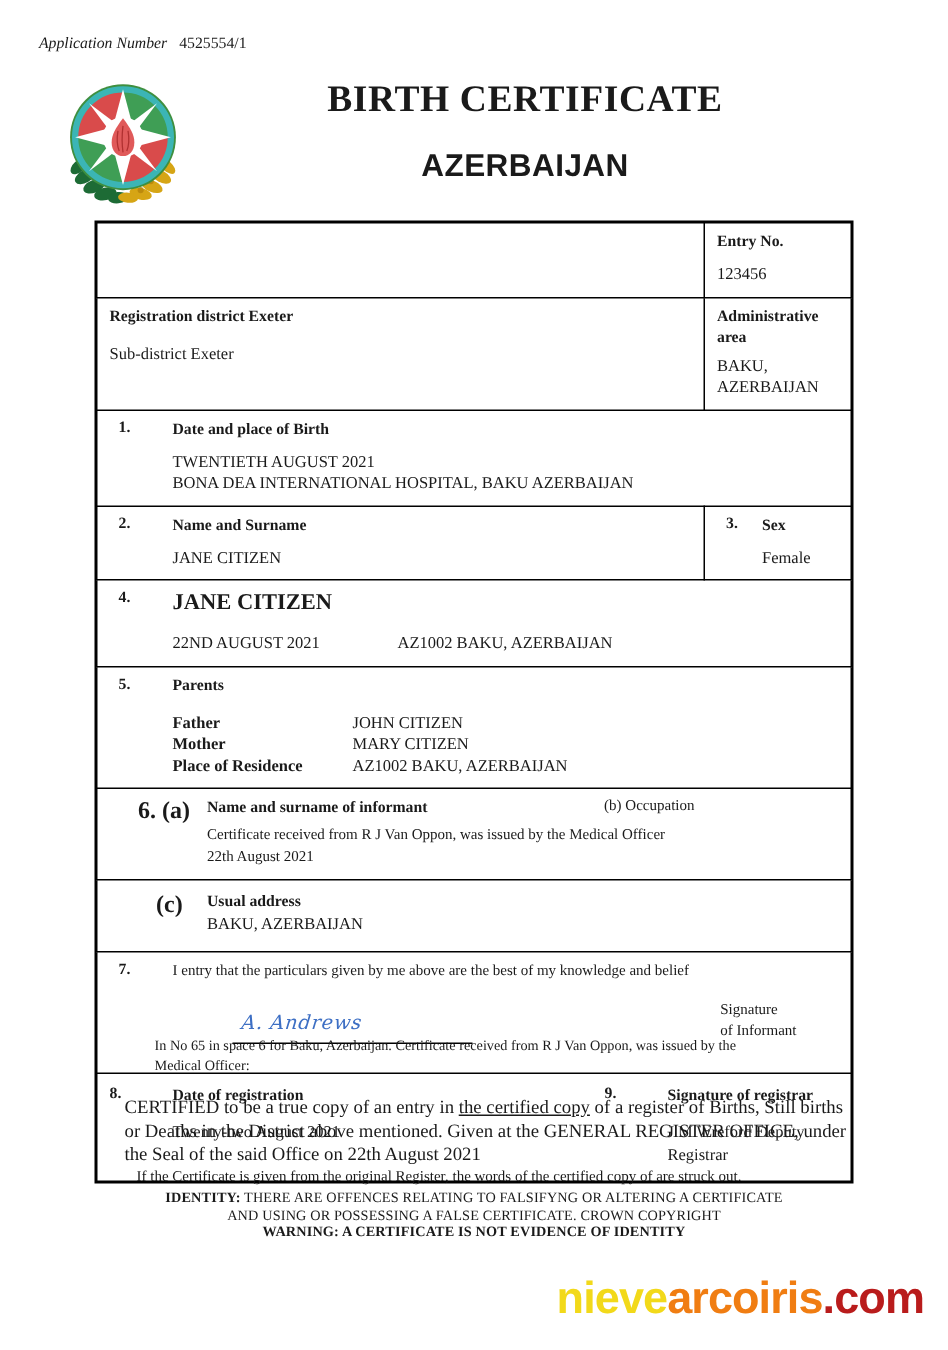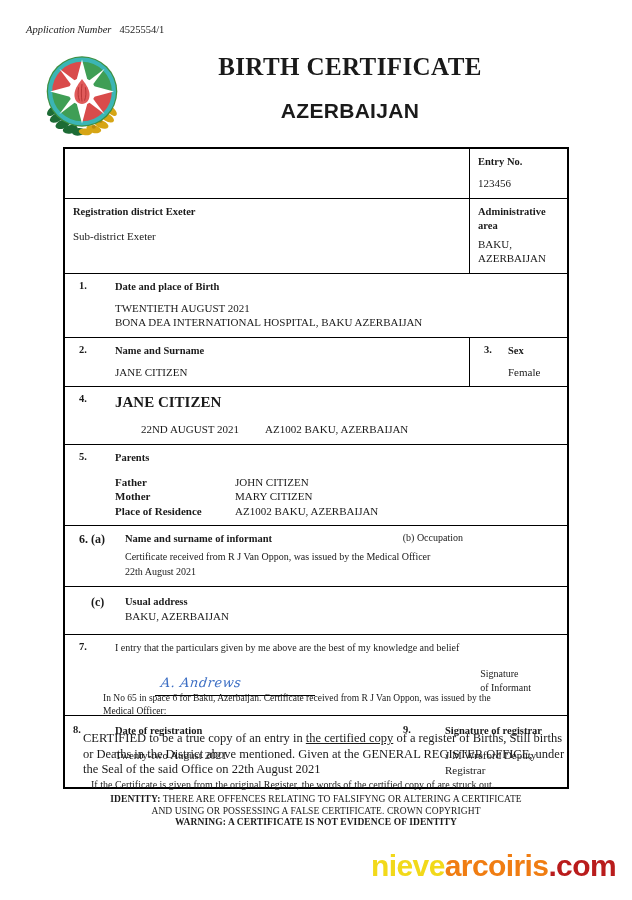--- a/index.html
+++ b/index.html
@@ -80,21 +80,21 @@
     padding: 0;
   }
 
   .cell { padding: 6px 8px 7px 8px; }
 
   .lbl { font-weight: bold; font-size: 10.5px; line-height: 14px; }
   .val { font-size: 11px; line-height: 14.5px; }
 
   .row-flex { display: flex; }
   .numcol { width: 42px; flex: 0 0 42px; padding-left: 6px; font-weight: bold; font-size: 10.5px; }
-  .numcol-wide { width: 52px; flex: 0 0 52px; padding-left: 6px; font-weight: bold; font-size: 12px; }
+  .numcol-wide { width: 52px; flex: 0 0 52px; padding-left: 6px; font-weight: bold; font-size: 16px; margin-left: 13px; }
   .bodycol { flex: 1 1 auto; }
 
   .spacer-4 { height: 4px; }
   .spacer-7 { height: 7px; }
   .spacer-10 { height: 10px; }
 
   
   .bigname {
     font-family: "Liberation Serif", serif;
     font-weight: bold;
@@ -346,21 +346,21 @@
     </td>
   </tr>
 
   <tr>
     <td colspan="2">
       <div class="cell row-flex">
         <div class="numcol">4.</div>
         <div class="bodycol">
           <div class="bigname">JANE CITIZEN</div>
           <div class="spacer-10"></div>
-          <div class="val" style="display:flex;text-align:center;">
+          <div class="val" style="display:flex;">
             <span style="width:150px;display:inline-block;">22ND AUGUST 2021</span>
             <span>AZ1002 BAKU, AZERBAIJAN</span>
           </div>
         </div>
       </div>
     </td>
   </tr>
 
   <tr>
     <td colspan="2">

